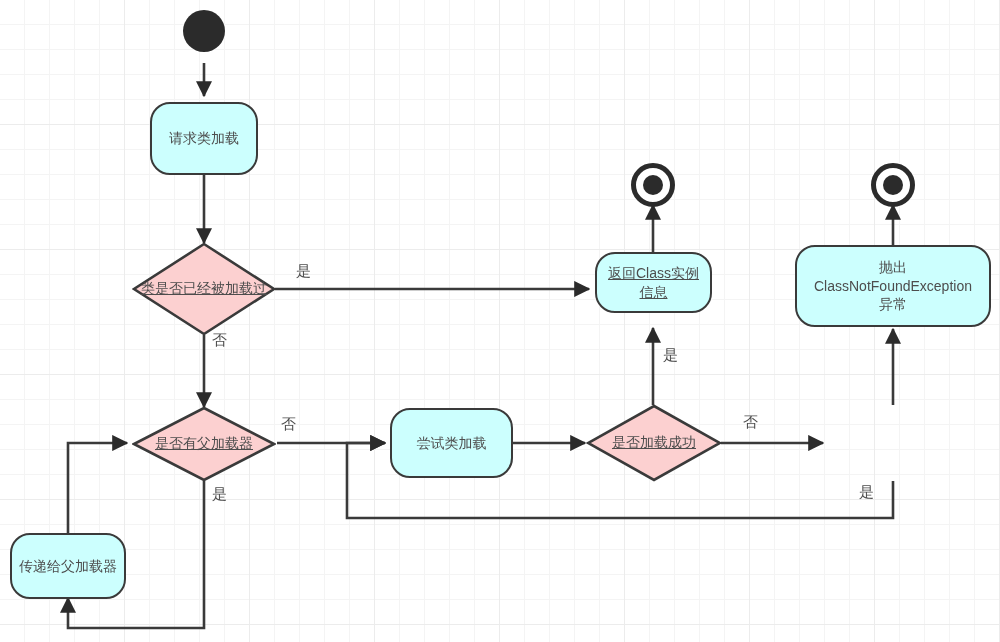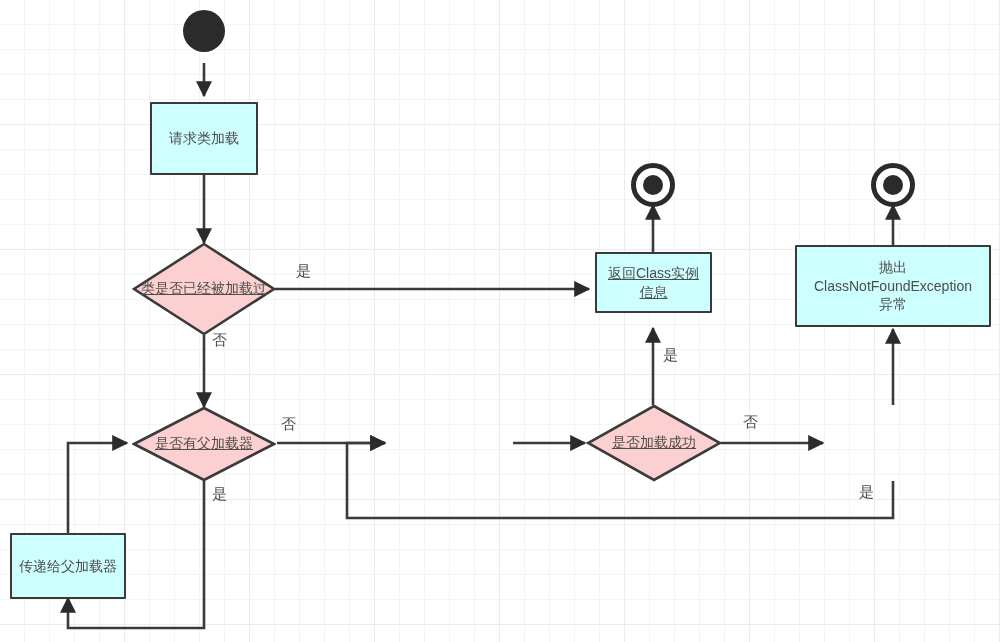--- a/index.html
+++ b/index.html
@@ -36,21 +36,21 @@
     justify-content: center;
     text-align: center;
     color: #4d4d4d;
     font-size: 14px;
     line-height: 1.35;
     white-space: pre-line;
   }
   .proc {
     background: #ccfffe;
     border: 2px solid #3a3a3a;
-    border-radius: 1px;
+    border-radius: 20px;
   }
   .diamond-wrap {
     position: absolute;
   }
   .diamond-shape {
     position: absolute;
     left: 0; top: 0;
     width: 100%;
     height: 100%;
   }
@@ -164,20 +164,21 @@
 
   <div class="diamond-wrap" style="left:132px; top:406px; width:144px; height:76px;">
     <svg class="diamond-shape" viewBox="0 0 144 76" xmlns="http://www.w3.org/2000/svg" preserveAspectRatio="none">
       <polygon points="72,2 142,38 72,74 2,38" fill="#fcd0d0" stroke="#3a3a3a" stroke-width="2.6"></polygon>
     </svg>
     <div class="diamond-label">是否有父加载器</div>
   </div>
 
   <div class="node proc" style="left:10px; top:533px; width:116px; height:66px;">传递给父加载器</div>
 
+  <div class="node proc" style="left:390px; top:408px; width:123px; height:70px;">尝试类加载</div>
 
   <div class="diamond-wrap" style="left:586px; top:404px; width:136px; height:78px;">
     <svg class="diamond-shape" viewBox="0 0 136 78" xmlns="http://www.w3.org/2000/svg" preserveAspectRatio="none">
       <polygon points="68,2 134,39 68,76 2,39" fill="#fcd0d0" stroke="#3a3a3a" stroke-width="2.6"></polygon>
     </svg>
     <div class="diamond-label">是否加载成功</div>
   </div>
 
 
   <div class="edge-label" style="left:296px; top:262px;">是</div>

